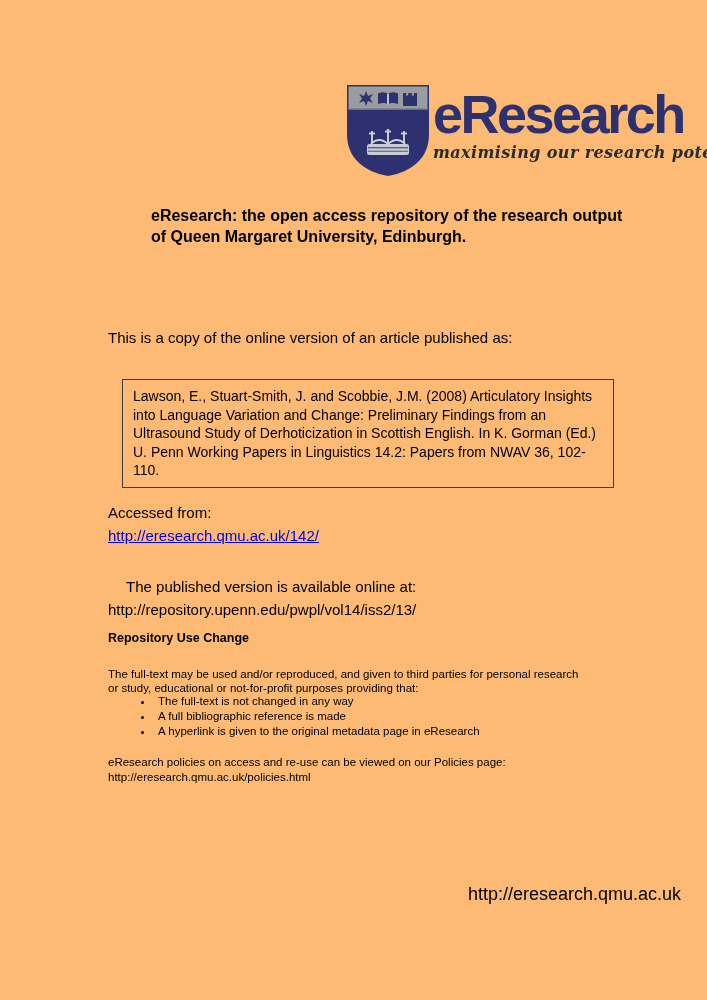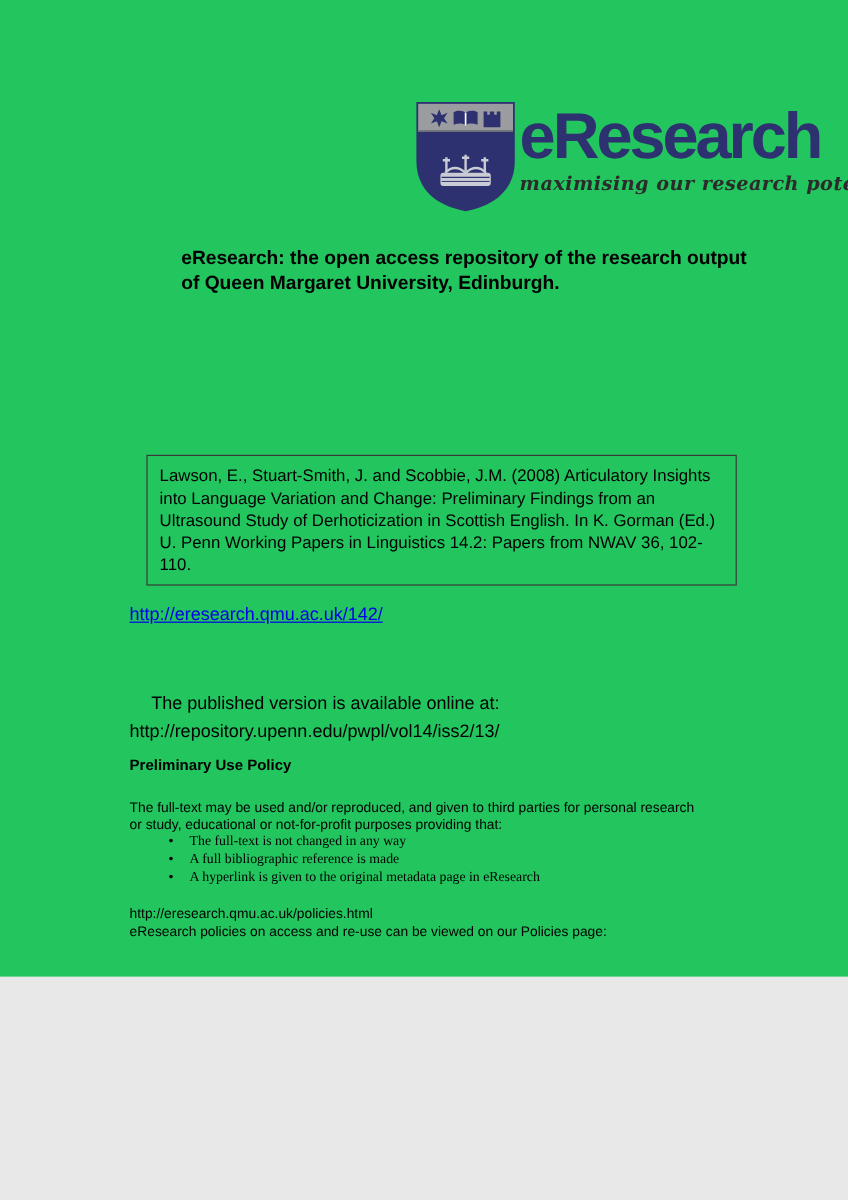--- a/index.html
+++ b/index.html
@@ -1,21 +1,21 @@
 <!DOCTYPE html>
 <html><head>
 <meta charset="utf-8">
 <style>
   html, body { margin: 0; padding: 0; background: #e8e8e8; }
   .page {
     position: relative;
     width: 707px;
-    height: 814px;
+    height: 1000px;
     margin: 0 auto;
-    background: #22c55e;
+    background: #fdba74;
     font-family: "Liberation Sans", sans-serif;
     color: #000;
     overflow: hidden;
   }
 
   
   .logo {
     position: absolute;
     top: 84px;
     left: 346px;
@@ -99,21 +99,21 @@
     width: 472px;
     font-size: 11.5px;
     line-height: 14px;
   }
   .policy-bullets {
     position: absolute;
     top: 694px; left: 108px;
     width: 472px;
     font-size: 11.5px;
   }
-  .policy-bullets ul { margin: 0; padding-left: 46px; font-family: Liberation Serif, serif; }
+  .policy-bullets ul { margin: 0; padding-left: 46px; }
   .policy-bullets li { line-height: 15px; padding-left: 4px; }
   .policy-footer {
     position: absolute;
     top: 755px; left: 108px;
     font-size: 11.5px;
     line-height: 15px;
   }
   .footer-url {
     position: absolute;
     top: 884px;
@@ -165,46 +165,48 @@
       <div class="brand">eResearch</div>
       <div class="tagline">maximising our research potential</div>
     </div>
   </div>
 
   <div class="heading">
     <div>eResearch: the open access repository of the research output</div>
     <div>of Queen Margaret University, Edinburgh.</div>
   </div>
 
+  <div class="intro">This is a copy of the online version of an article published as:</div>
 
   <div class="citation-box">
     <span>Lawson, E., Stuart-Smith, J. and Scobbie, J.M. (2008) Articulatory Insights into Language Variation and Change: Preliminary Findings from an Ultrasound Study of Derhoticization in Scottish English. In K. Gorman (Ed.) U. Penn Working Papers in Linguistics 14.2: Papers from NWAV 36, 102-110.</span>
   </div>
 
   <div class="accessed">
+    <div>Accessed from:</div>
     <a class="link">http://eresearch.qmu.ac.uk/142/</a>
   </div>
 
   <div class="published">
     <div>The published version is available online at:</div>
     <div>http://repository.upenn.edu/pwpl/vol14/iss2/13/</div>
   </div>
 
-  <div class="policy-title">Preliminary Use Policy</div>
+  <div class="policy-title">Repository Use Change</div>
 
   <div class="policy-intro">The full-text may be used and/or reproduced, and given to third parties for personal research or study, educational or not-for-profit purposes providing that:</div>
 
   <div class="policy-bullets">
     <ul>
       <li>The full-text is not changed in any way</li>
       <li>A full bibliographic reference is made</li>
       <li>A hyperlink is given to the original metadata page in eResearch</li>
     </ul>
   </div>
 
   <div class="policy-footer">
+    <div>eResearch policies on access and re-use can be viewed on our Policies page:</div>
     <div>http://eresearch.qmu.ac.uk/policies.html</div>
-    <div>eResearch policies on access and re-use can be viewed on our Policies page:</div>
   </div>
 
   <div class="footer-url">http://eresearch.qmu.ac.uk</div>
 
 </div>
 
 </body></html>

